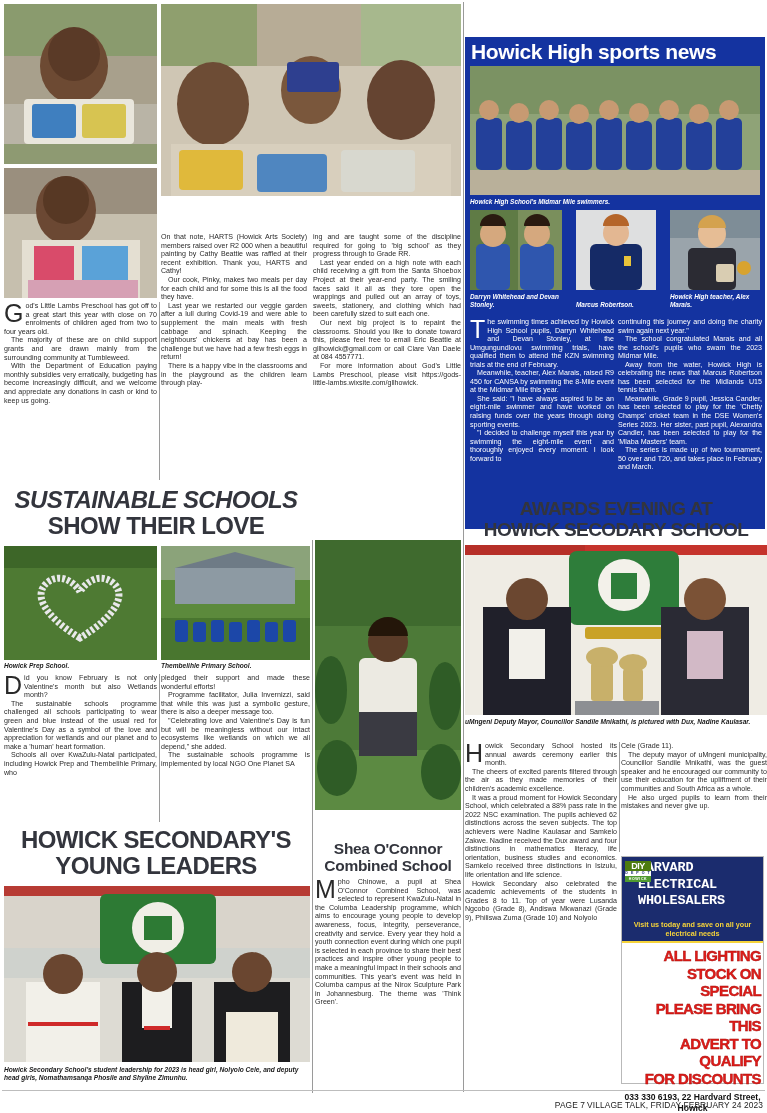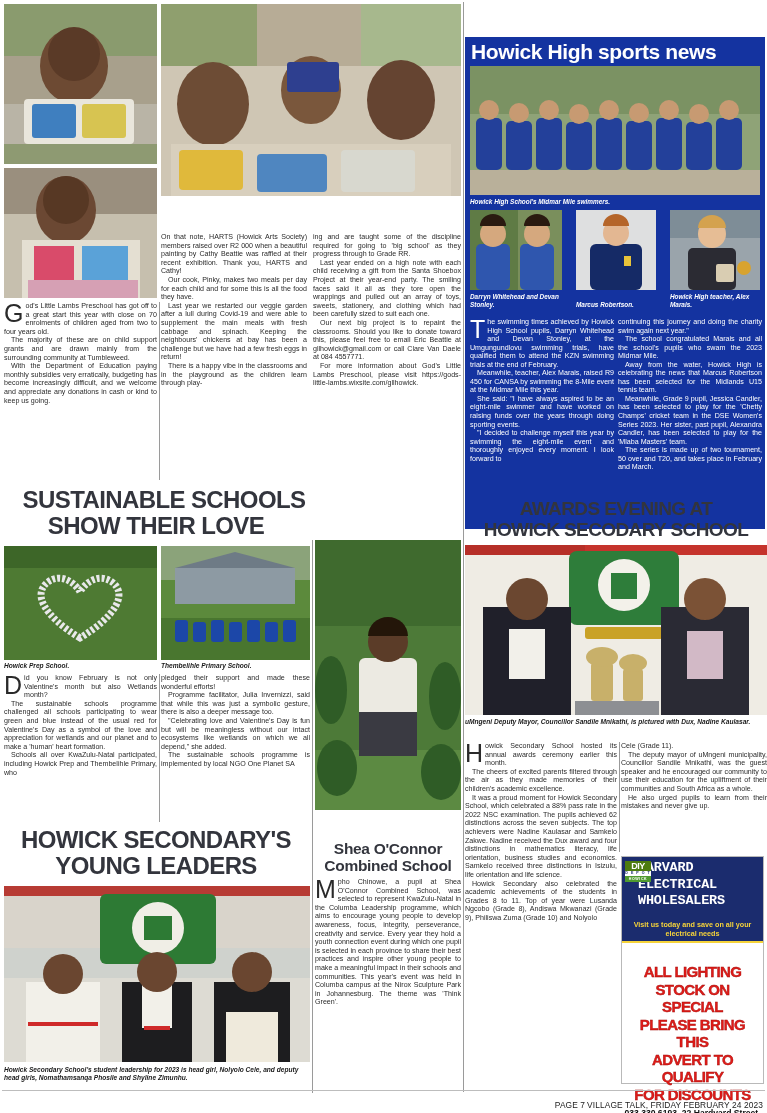--- a/index.html
+++ b/index.html
@@ -98,21 +98,21 @@
     background: #4f9a2f; color: #ffffff; font-weight: bold;
     font-size: 3.6px; text-align: center; letter-spacing: 0.6px; line-height: 6px;
   }
   .ad-strip {
     background: #1b2c6e; color: #f5d33a; font-weight: bold;
     font-size: 7.2px; text-align: center; padding: 2px 0 3px 0;
     border-bottom: 2px solid #f5d33a;
     font-family: "Liberation Sans", sans-serif;
   }
   .ad-lines {
-    text-align: center; padding: 20px 2px 2px 2px;
+    text-align: right; padding: 4px 2px 2px 2px;
   }
   .ad-line {
     color: #e01b18; font-weight: bold;
     font-family: "Liberation Sans", sans-serif;
     font-size: 15px; line-height: 17.5px; letter-spacing: -0.6px;
     -webkit-text-stroke: 0.4px #a00c0a;
   }
   .ad-contact {
     text-align: center; color: #111; font-weight: bold;
     font-family: "Liberation Sans", sans-serif;
@@ -289,21 +289,21 @@
 
     <div class="blue-body" style="position:absolute; left:153px; top:281px; width:144px; height:208px;">
       <p class="first">continuing this journey and doing the charity swim again next year."</p>
       <p>The school congratulated Marais and all the school's pupils who swam the 2023 Midmar Mile.</p>
       <p>Away from the water, Howick High is celebrating the news that Marcus Robertson has been selected for the Midlands U15 tennis team.</p>
       <p>Meanwhile, Grade 9 pupil, Jessica Candler, has been selected to play for the 'Chetty Champs' cricket team in the DSE Women's Series 2023. Her sister, past pupil, Alexandra Candler, has been selected to play for the 'Mlaba Masters' team.</p>
       <p>The series is made up of two tournament, 50 over and T20, and takes place in February and March.</p>
     </div>
   </div>
 
-  <div class="headline-dark" style="position:absolute; left:10px; top:487px; width:308px; font-size:24px; line-height:26px;">SUSTAINABLE SCHOOLS</div>
+  <div class="headline-dark" style="position:absolute; left:2px; top:487px; width:308px; font-size:24px; line-height:26px;font-style:italic;">SUSTAINABLE SCHOOLS</div>
   <div class="headline-dark" style="position:absolute; left:2px; top:513px; width:308px; font-size:24px; line-height:26px;">SHOW THEIR LOVE</div>
 
   <div class="photo" style="left:4px; top:546px; width:153px; height:114px;">
     <svg class="ph" viewBox="0 0 153 114" preserveAspectRatio="none">
       <rect width="153" height="114" fill="#4e7a33"></rect>
       <rect y="0" width="153" height="22" fill="#3d6628"></rect>
       <path d="M76 92 C 40 70 28 48 44 36 C 58 26 72 38 76 46 C 80 38 94 26 108 36 C 124 48 112 70 76 92 Z" fill="none" stroke="#e8e8ea" stroke-width="7" stroke-dasharray="3 2"></path>
     </svg>
   </div>
 

